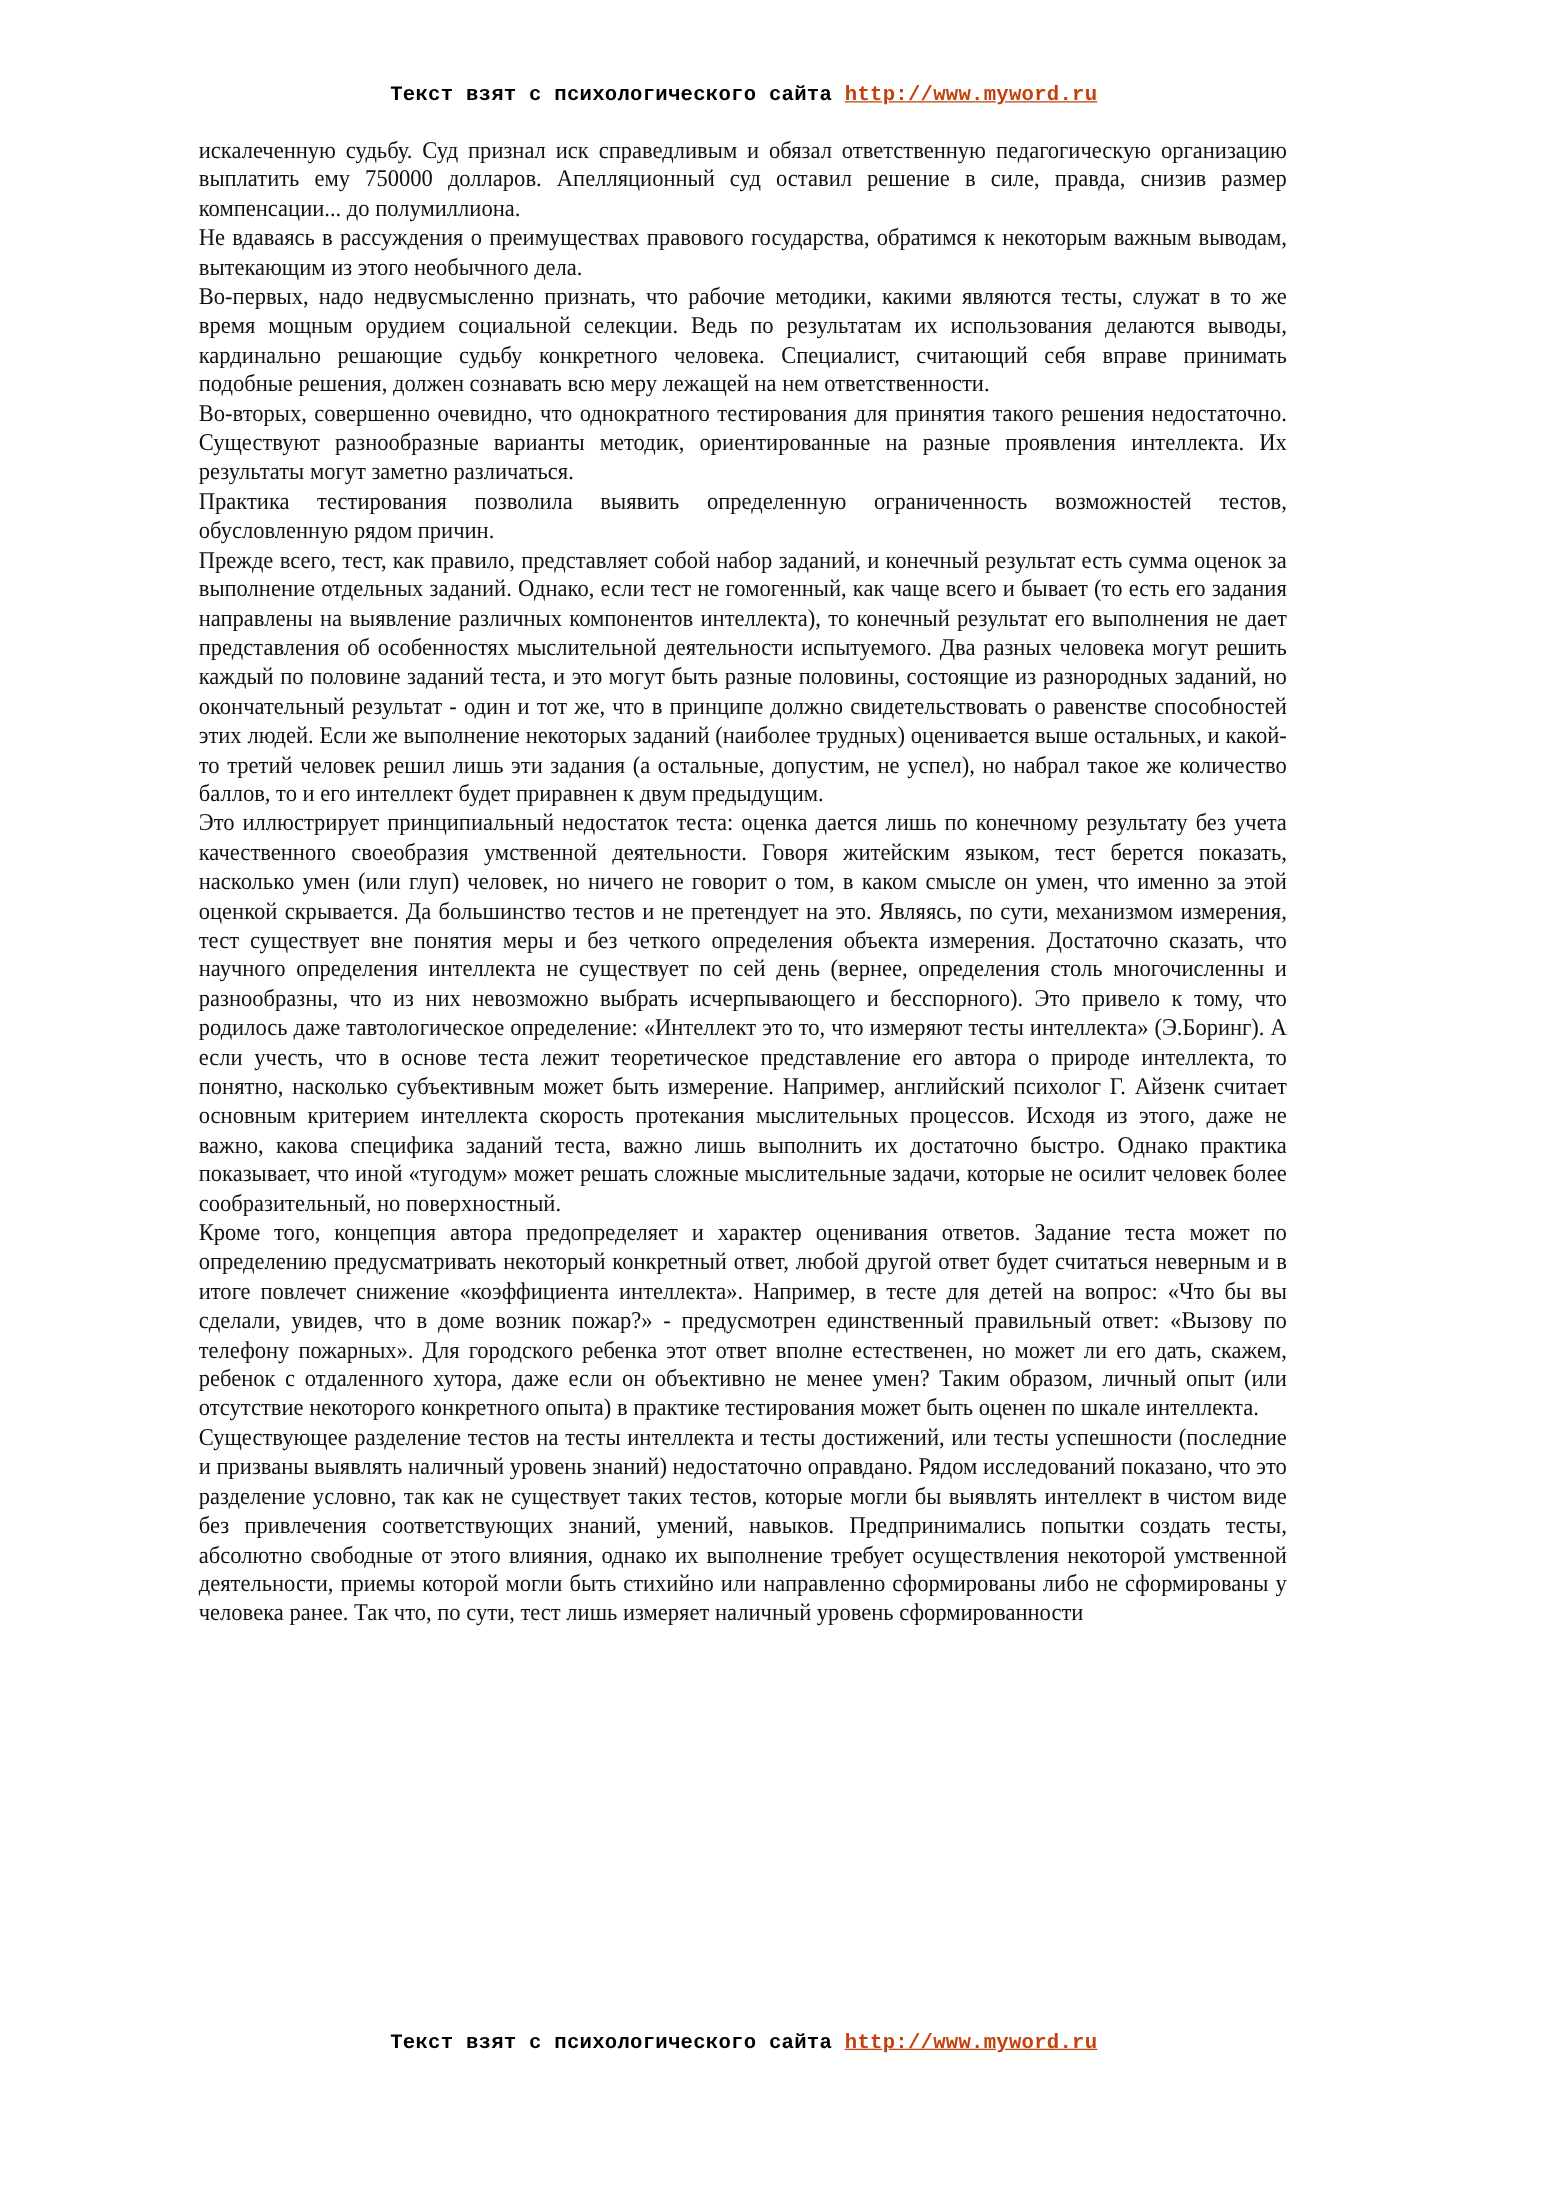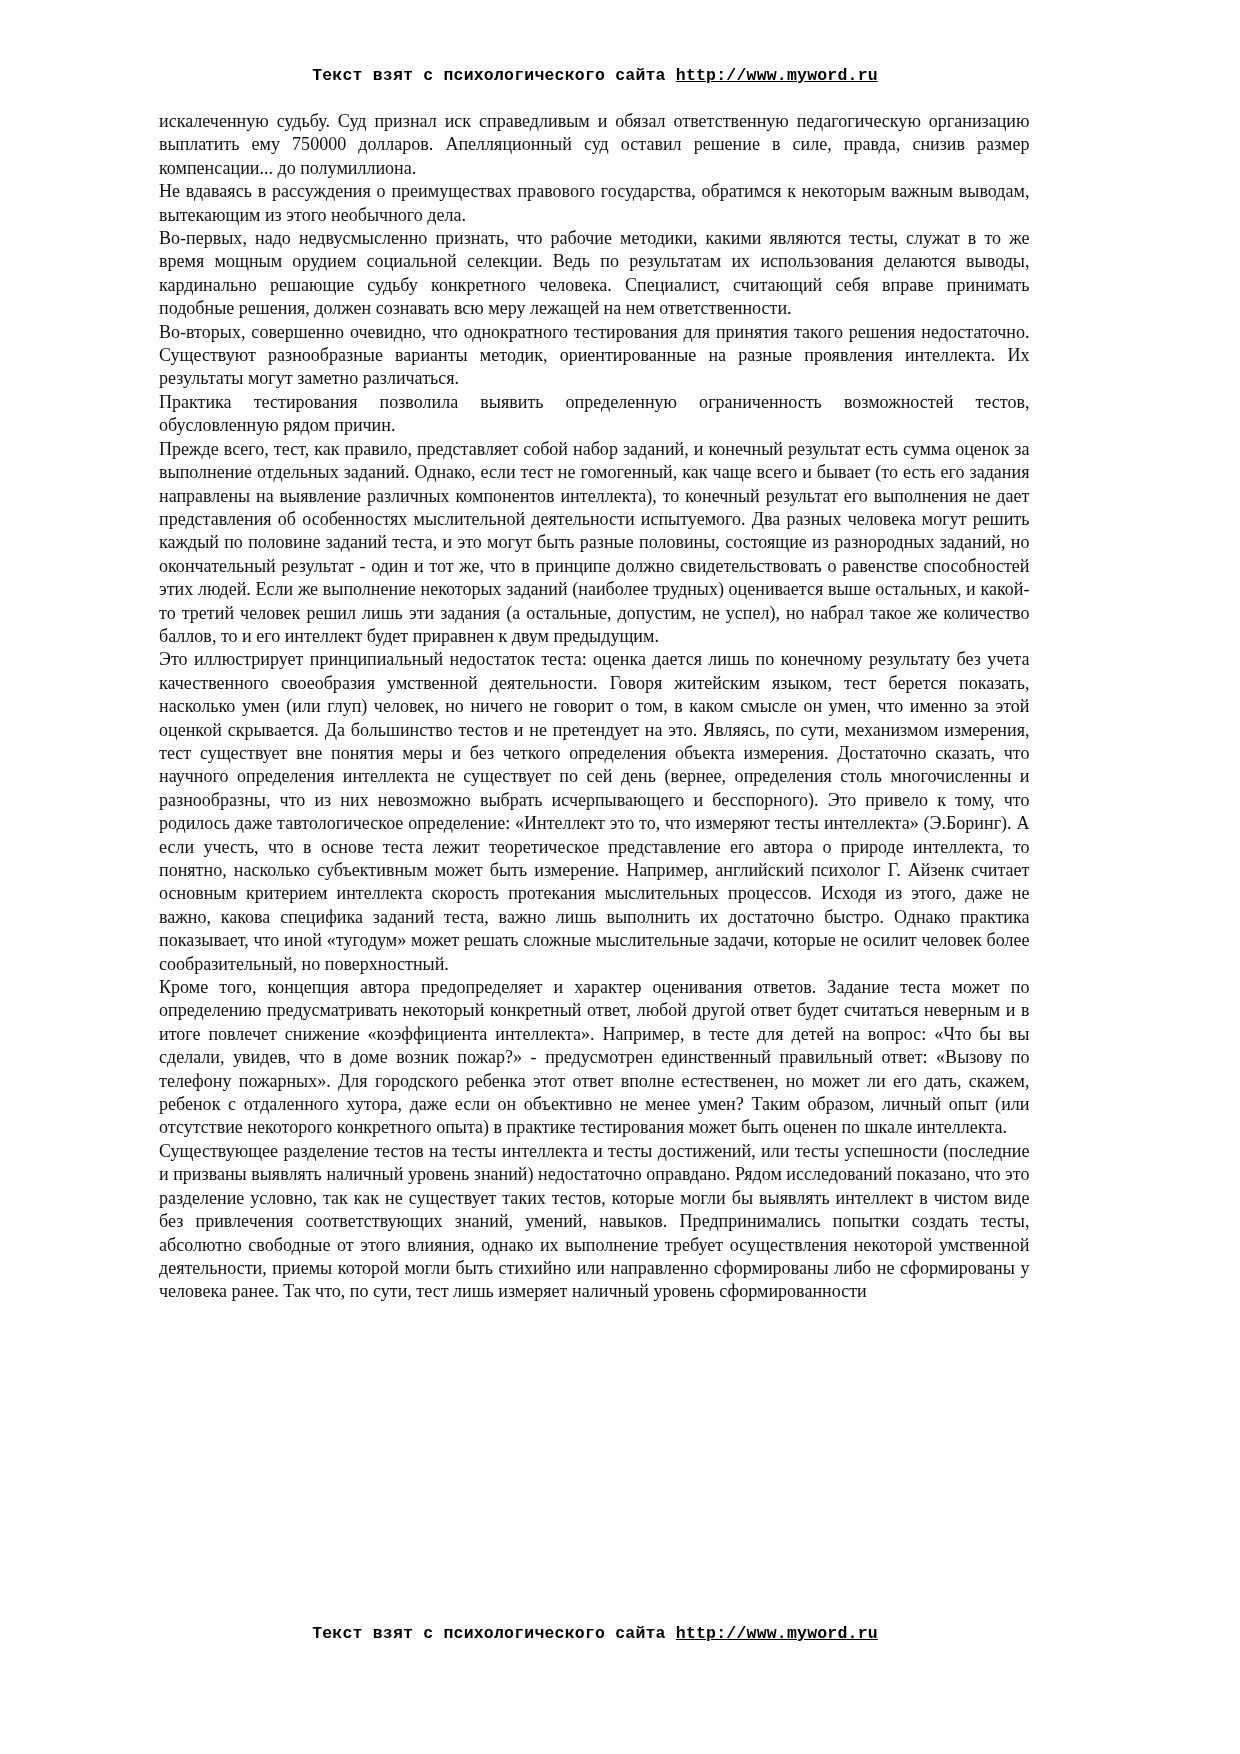--- a/index.html
+++ b/index.html
@@ -29,21 +29,21 @@
       font-family: "Liberation Mono", "DejaVu Sans Mono", monospace;
       font-weight: bold;
       font-size: 16.5px;
       color: #000000;
       white-space: nowrap;
       letter-spacing: 0.2px;
     }
     .running-line.header { top: 66px; }
     .running-line.footer { top: 1624px; }
     .running-line a {
-      color: #000000;
+      color: #c2410c;
       text-decoration: underline;
     }
     .body-text {
       position: absolute;
       left: 159px;
       top: 109px;
       width: 870px;
       font-family: "Liberation Serif", "DejaVu Serif", serif;
       font-size: 19.2px;
       line-height: 23.4px;

